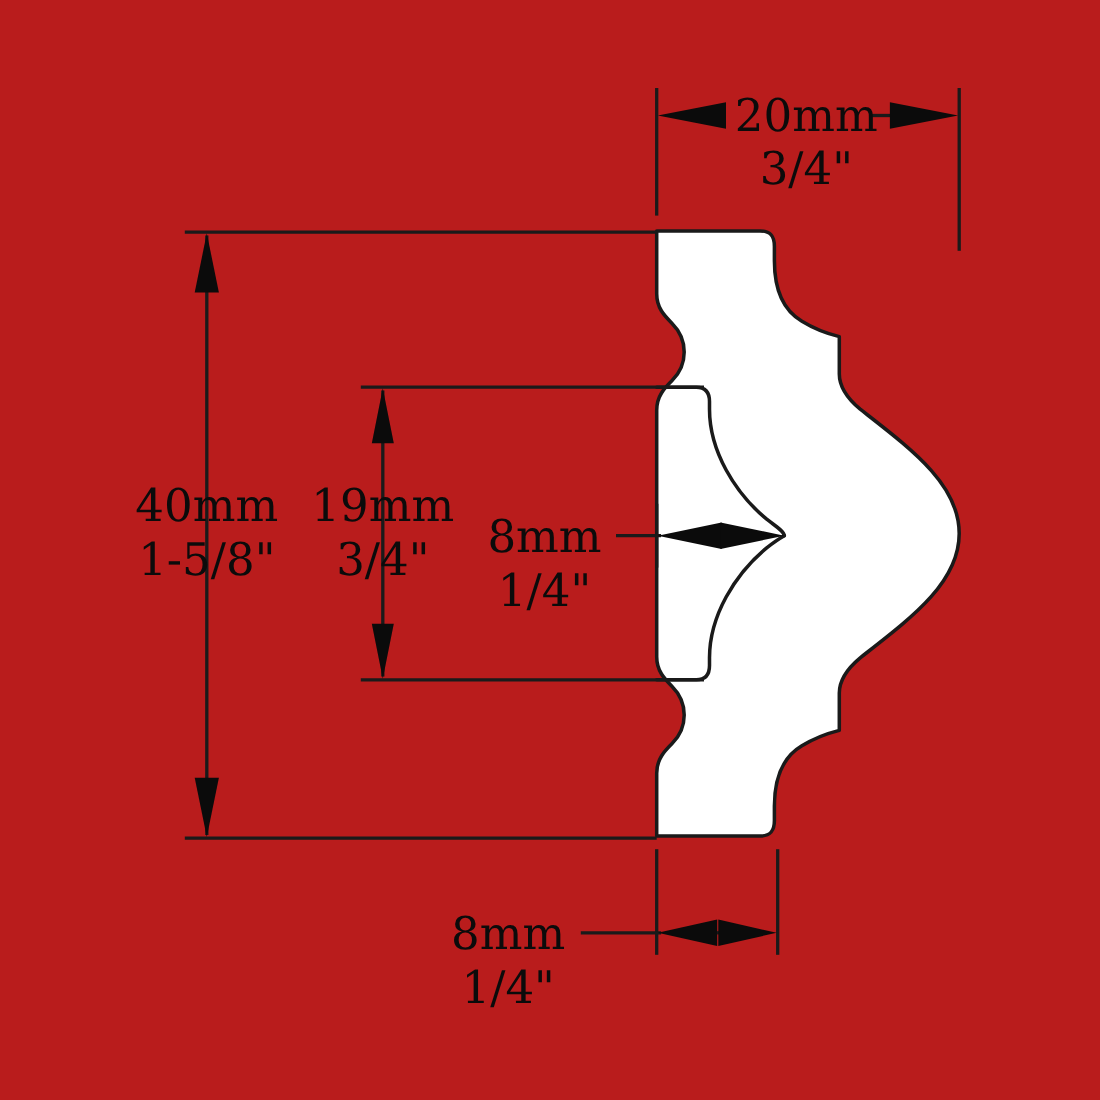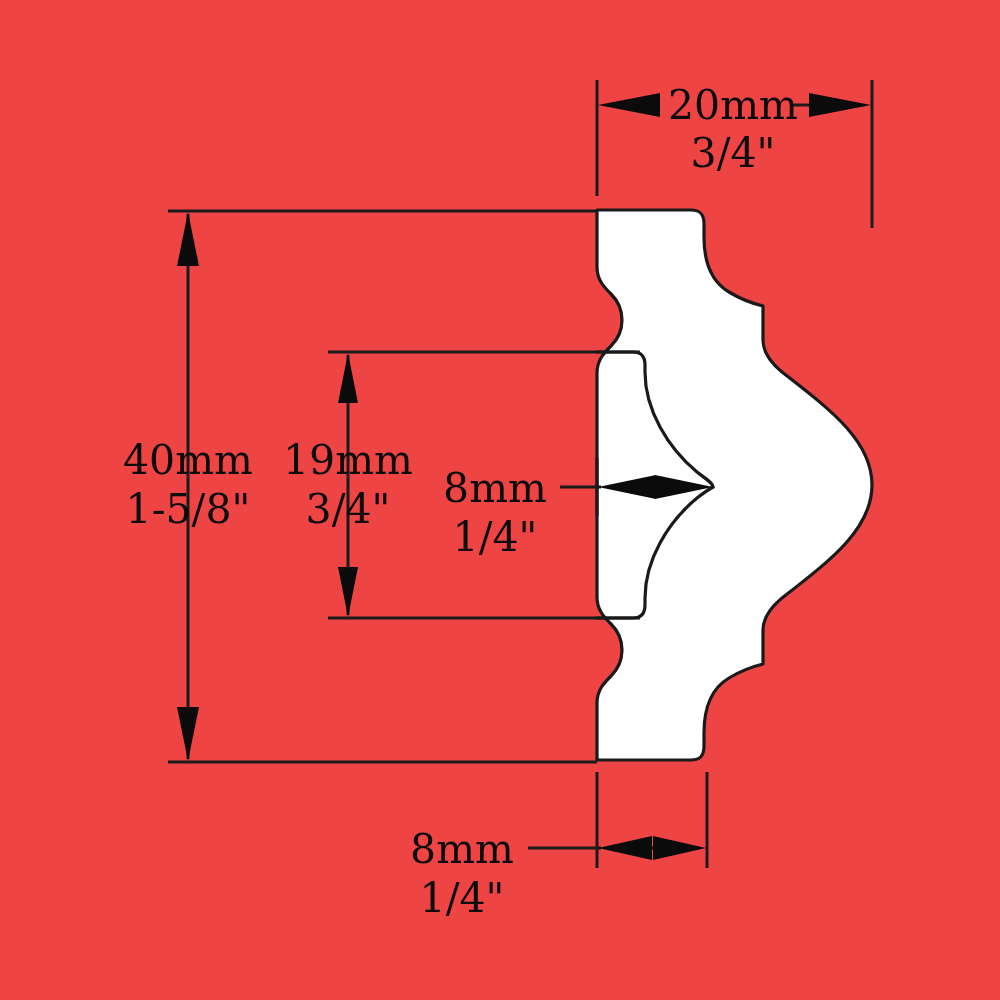--- a/index.html
+++ b/index.html
@@ -11,21 +11,21 @@
   body {
     width: 1000px;
     height: 1000px;
     font-family: "DejaVu Serif", "Liberation Serif", serif;
     overflow: hidden;
   }
   #drawing-root {
     position: relative;
     width: 1000px;
     height: 1000px;
-    background: #ef4444;
+    background: #b91c1c;
   }
   svg.canvas {
     position: absolute;
     top: 0;
     left: 0;
     width: 1000px;
     height: 1000px;
     display: block;
   }
   .dim-text {

